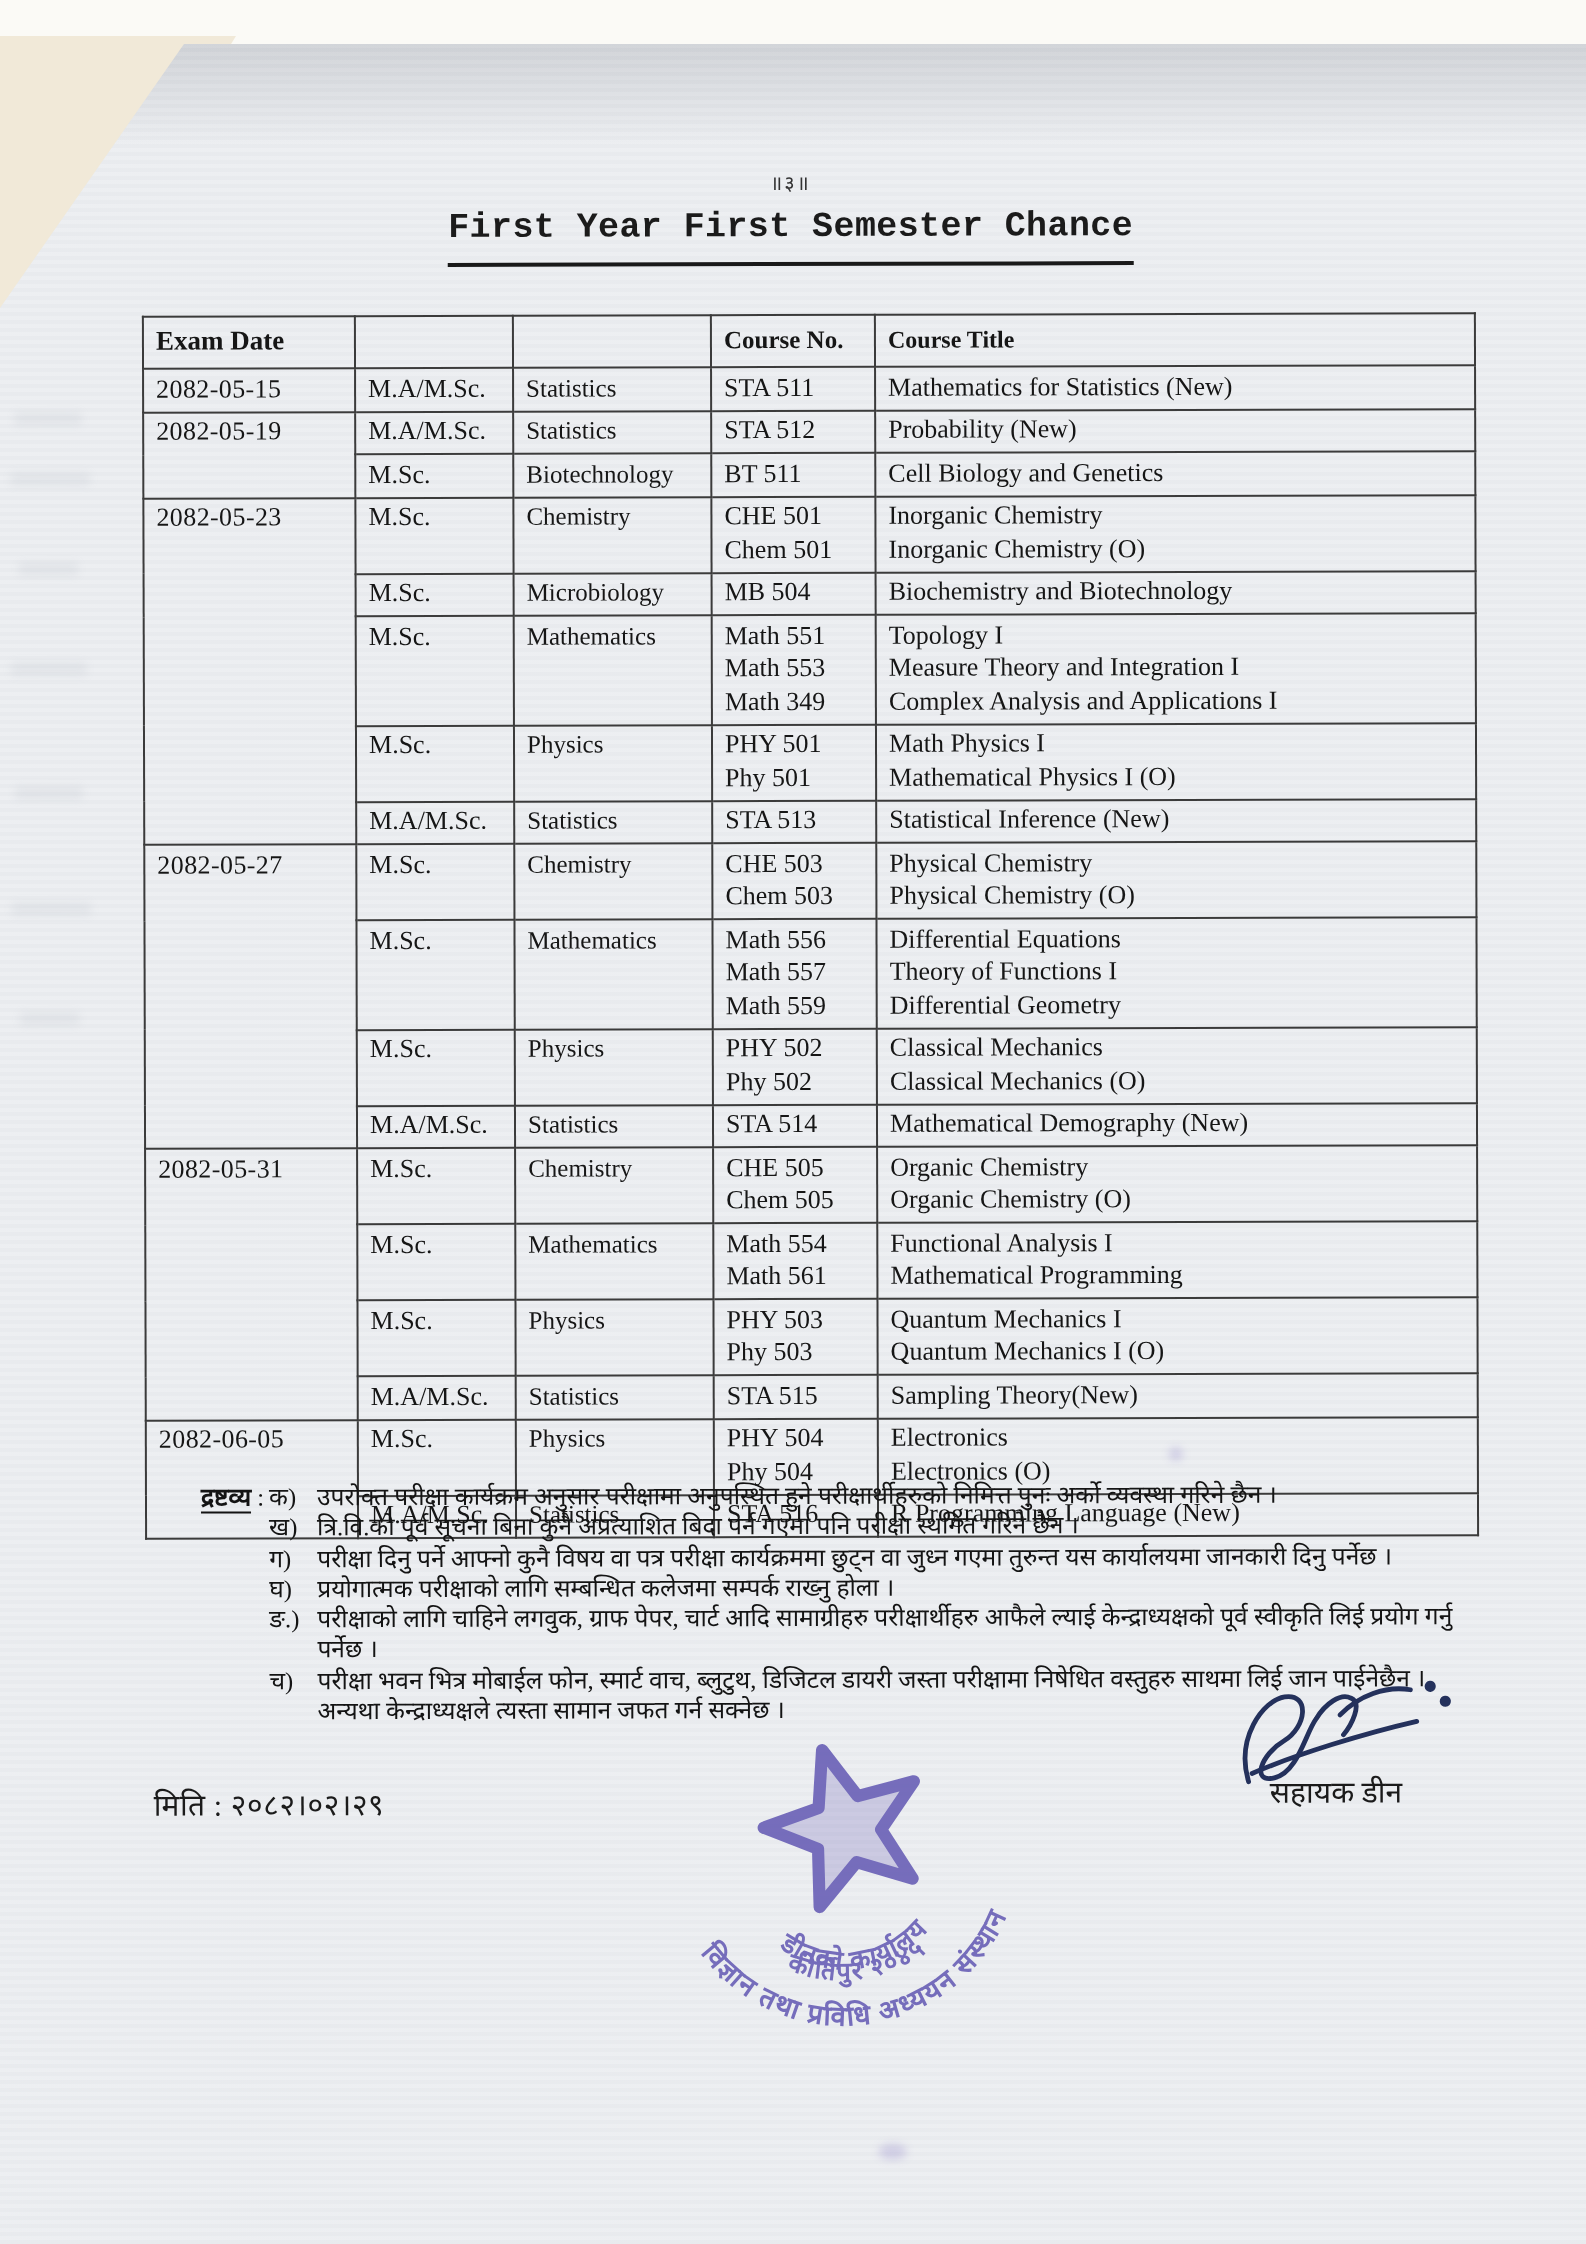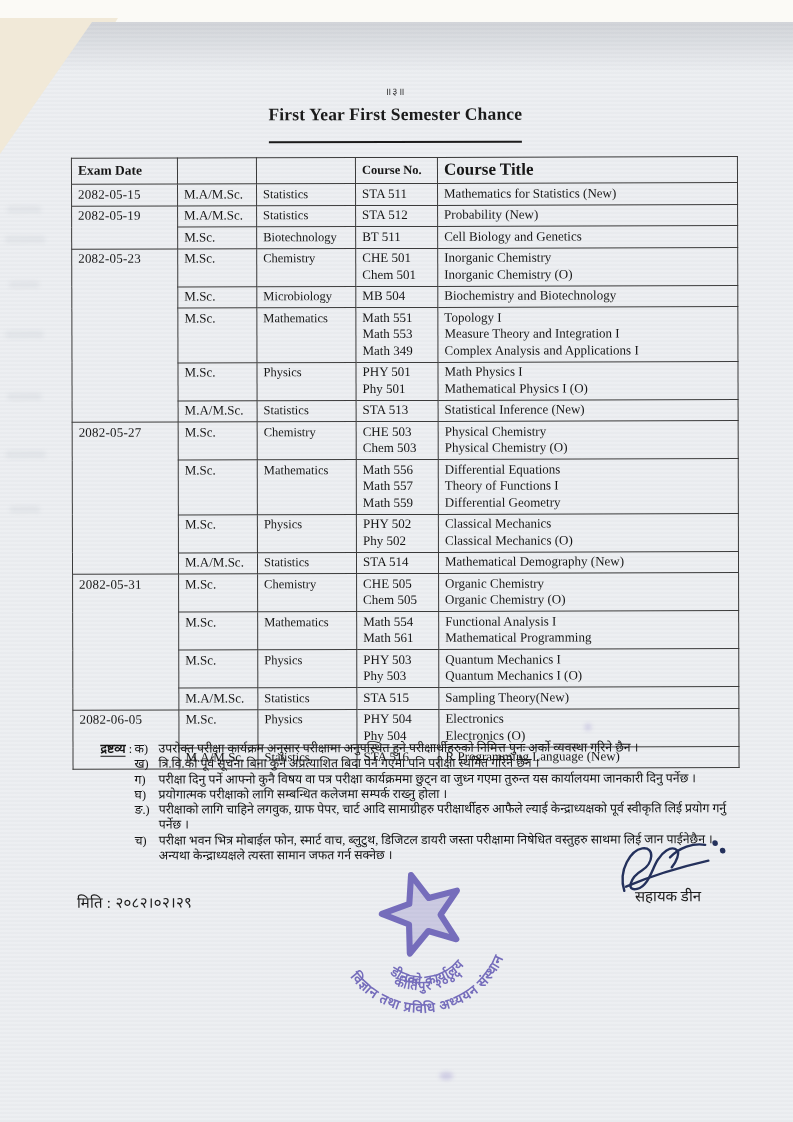--- a/index.html
+++ b/index.html
@@ -19,32 +19,32 @@
     background:linear-gradient(180deg, rgba(110,115,125,.22), rgba(110,115,125,0) 85%); }
   .paper::after { content:""; position:absolute; inset:0;
     background:repeating-linear-gradient(180deg, rgba(255,255,255,.04) 0 2px, rgba(90,100,115,.025) 2px 4px); }
 
   .content { position:absolute; inset:0; transform:rotate(-0.15deg); color:#1b1b1b; }
 
   .page-num { position:absolute; top:84px; left:0; width:100%; text-align:center;
     font-size:10px; letter-spacing:1px; color:#333; }
   .doc-title { position:absolute; top:104px; left:0; width:100%; text-align:center; }
   .doc-title span { font-size:17.5px; font-weight:bold; letter-spacing:.2px;
-    border-bottom:2px solid #1a1a1a; padding-bottom:17px; }
+    border-bottom:2px solid #1a1a1a; padding-bottom:7px;font-family:Liberation Mono, monospace; }
 
   
   table.schedule { position:absolute; left:72px; top:157px; width:666px;
     border-collapse:collapse; table-layout:fixed;
     font-family:"Liberation Serif", serif; font-size:13px; color:#161616; }
   table.schedule td, table.schedule th { border:1.4px solid #3b3b3b;
     vertical-align:top; padding:1.5px 6px 2.5px; line-height:16.5px; text-align:left; }
   table.schedule thead th { font-weight:bold; height:26px; vertical-align:middle; }
   th.h-date { text-align:center; font-size:13.5px; }
   th.h-courseno { text-align:center; font-size:12.5px; }
-  th.h-title { text-align:center; font-size:17px; }
+  th.h-title { text-align:center; font-size:12px; }
   td.c-date { padding-left:8px; letter-spacing:.2px; }
   td.c-prog { padding-left:9px; }
   td.c-subj { padding-left:6px; font-size:12.5px;margin-left:12px; }
   td.c-no   { padding-left:6px; }
   td.c-title{ padding-left:8px; }
   .line { display:block; }
 
   
   .notes { position:absolute; left:84px; top:741px; width:652px;
     font-size:12.3px; line-height:15.3px; color:#141414; }

